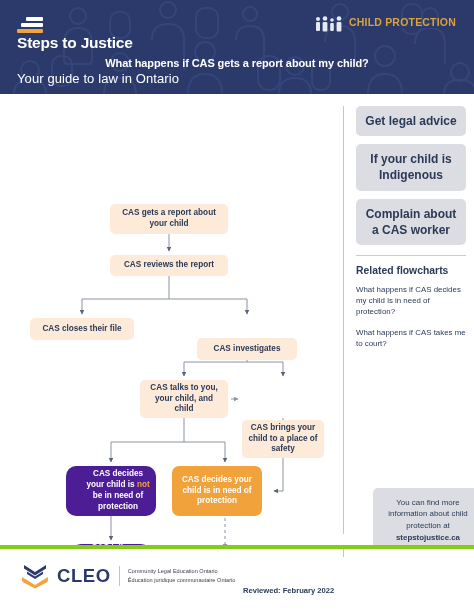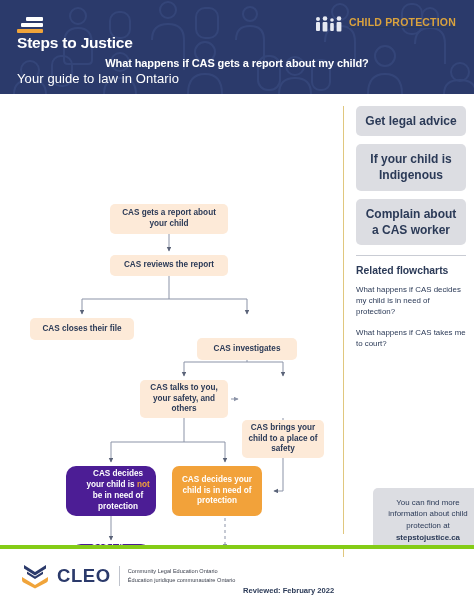--- a/index.html
+++ b/index.html
@@ -389,21 +389,21 @@
     </svg>
 
     <div class="node peach" id="n-report">CAS gets a report about your child</div>
 
     <div class="node peach" id="n-reviews">CAS reviews the report</div>
 
     <div class="node peach" id="n-closes">CAS closes their file</div>
 
     <div class="node peach" id="n-investigates">CAS investigates</div>
 
-    <div class="node peach" id="n-talks">CAS talks to you, your safety, and others</div>
+    <div class="node peach" id="n-talks">CAS talks to you, your child, and child</div>
 
     <div class="node peach" id="n-safety">CAS brings your child to a place of safety</div>
 
     <div class="node navy" id="n-not-need">
       <span>
         <span>CAS decides your child is </span><span class="hl-orange">not</span><span> be in need of protection</span>
       </span>
     </div>
 
     <div class="node orange" id="n-is-need">

